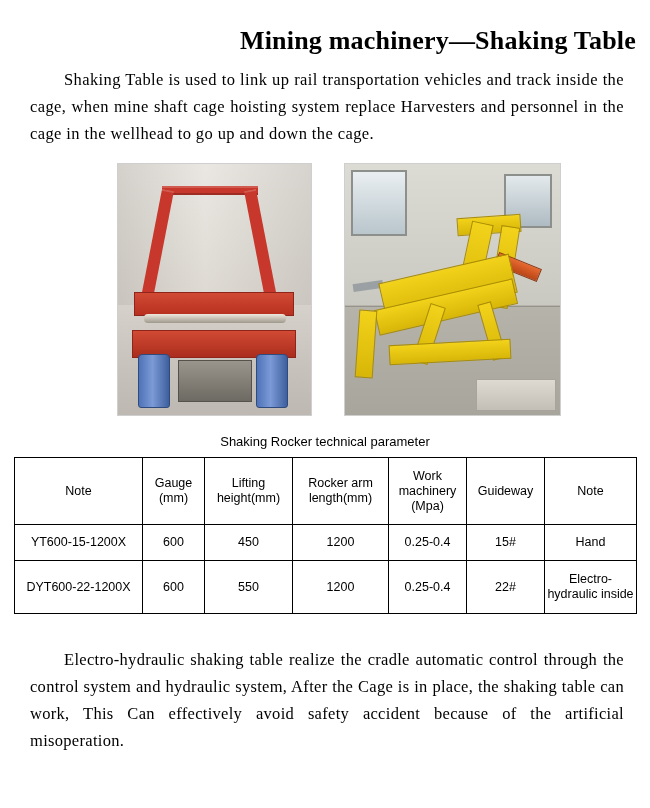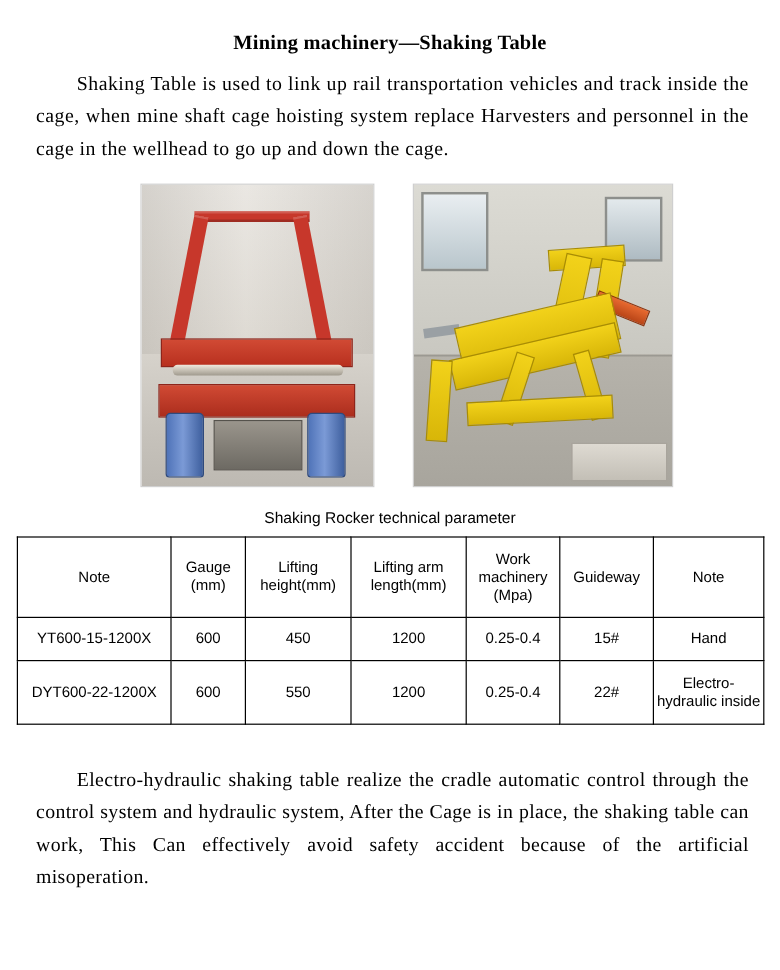--- a/index.html
+++ b/index.html
@@ -15,22 +15,22 @@
     overflow: hidden;
   }
   .page {
     width: 650px;
     height: 808px;
     position: relative;
     box-sizing: border-box;
     padding: 0 14px;
   }
   .doc-title {
-    text-align: center;
-    font-size: 17px;
+    text-align: right;
+    font-size: 26px;
     font-family: "Liberation Serif", serif;
     margin-top: 26px;
     margin-bottom: 10px;
     letter-spacing: 0.2px;
   }
   .intro {
     font-size: 16.5px;
     line-height: 27px;
     text-align: justify;
     text-justify: inter-word;
@@ -378,21 +378,21 @@
         <td>Note</td>
         <td>
           <div>Gauge</div>
           <div>(mm)</div>
         </td>
         <td>
           <div>Lifting</div>
           <div>height(mm)</div>
         </td>
         <td>
-          <div>Lifting arm</div>
+          <div>Rocker arm</div>
           <div>length(mm)</div>
         </td>
         <td>
           <div>Work</div>
           <div>machinery</div>
           <div>(Mpa)</div>
         </td>
         <td>Guideway</td>
         <td>Note</td>
       </tr>

